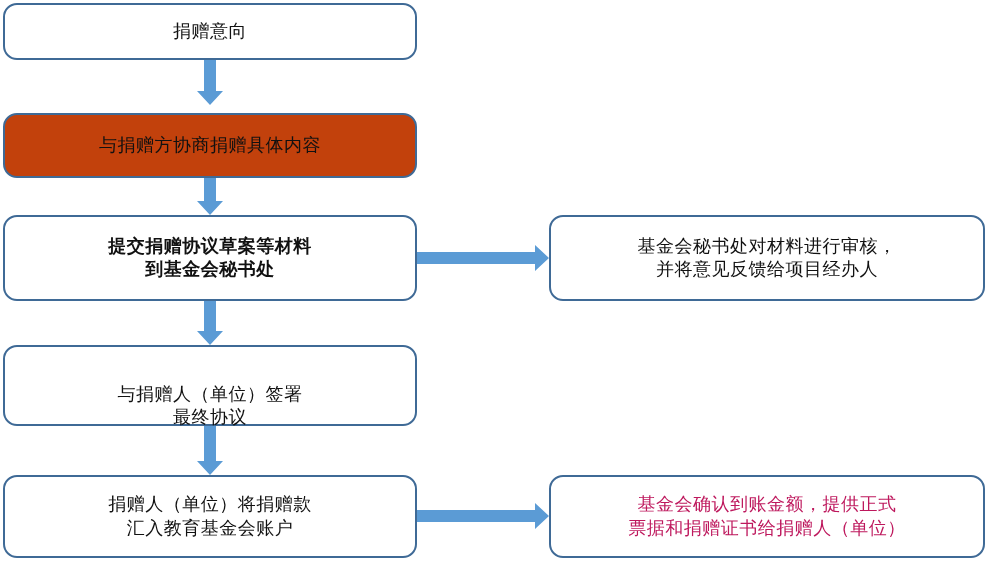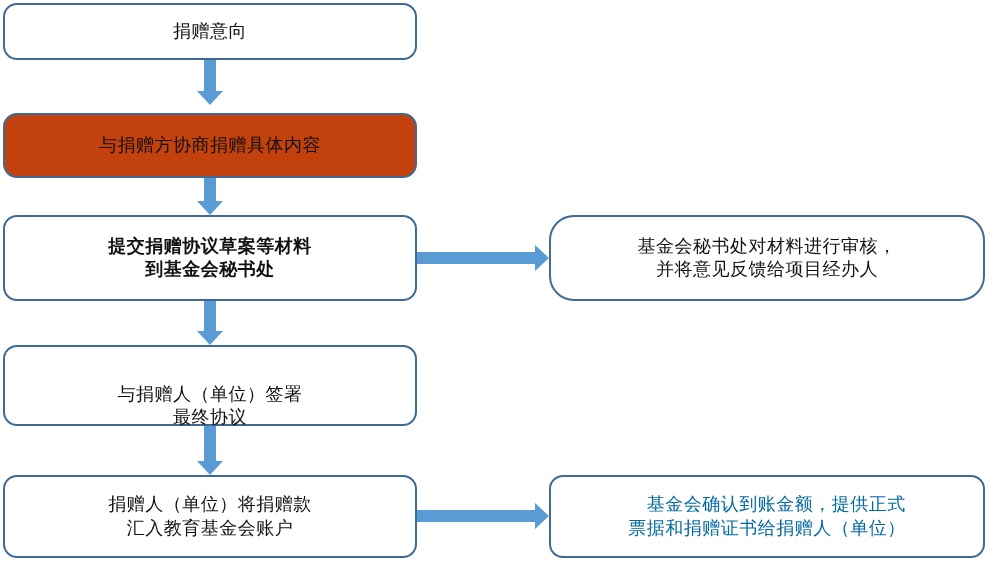--- a/index.html
+++ b/index.html
@@ -82,29 +82,29 @@
     <div class="node" style="left: 3px; top: 3px; width: 414px; height: 57px; border-color: rgb(63, 106, 150); background: rgb(255, 255, 255);">
       <div class="node-label" style="color: rgb(17, 17, 17);">捐赠意向</div>
     </div>
     <div class="node" style="left: 3px; top: 105px; width: 414px; height: 65px; border-color: rgb(63, 106, 150); background: #c2410c; margin-top: 8px;">
       <div class="node-label" style="color: rgb(17, 17, 17);">与捐赠方协商捐赠具体内容</div>
     </div>
     <div class="node" style="left: 3px; top: 215px; width: 414px; height: 86px; border-color: rgb(63, 106, 150); background: rgb(255, 255, 255); font-weight: bold;">
       <div class="node-label" style="color: rgb(17, 17, 17);">提交捐赠协议草案等材料
 到基金会秘书处</div>
     </div>
-    <div class="node" style="left: 549px; top: 215px; width: 436px; height: 86px; border-color: rgb(63, 106, 150); background: rgb(255, 255, 255); border-radius: 25px;">
+    <div class="node" style="left: 549px; top: 215px; width: 436px; height: 86px; border-color: rgb(63, 106, 150); background: rgb(255, 255, 255);">
       <div class="node-label" style="color: rgb(17, 17, 17);">基金会秘书处对材料进行审核，
 并将意见反馈给项目经办人</div>
     </div>
     <div class="node" style="left: 3px; top: 345px; width: 414px; height: 81px; border-color: rgb(63, 106, 150); background: rgb(255, 255, 255);">
       <div class="node-label" style="color: rgb(17, 17, 17); margin-top: 41px;">与捐赠人（单位）签署
 最终协议</div>
     </div>
     <div class="node" style="left: 3px; top: 475px; width: 414px; height: 83px; border-color: rgb(63, 106, 150); background: rgb(255, 255, 255);">
       <div class="node-label" style="color: rgb(17, 17, 17);">捐赠人（单位）将捐赠款
 汇入教育基金会账户</div>
     </div>
     <div class="node" style="left: 549px; top: 475px; width: 436px; height: 83px; border-color: rgb(63, 106, 150); background: rgb(255, 255, 255);">
-      <div class="node-label" style="color: #0369a1; text-align: right;">基金会确认到账金额，提供正式
+      <div class="node-label" style="color: #be185d;">基金会确认到账金额，提供正式
 票据和捐赠证书给捐赠人（单位）</div>
     </div>
   </div>
 
 </body></html>

